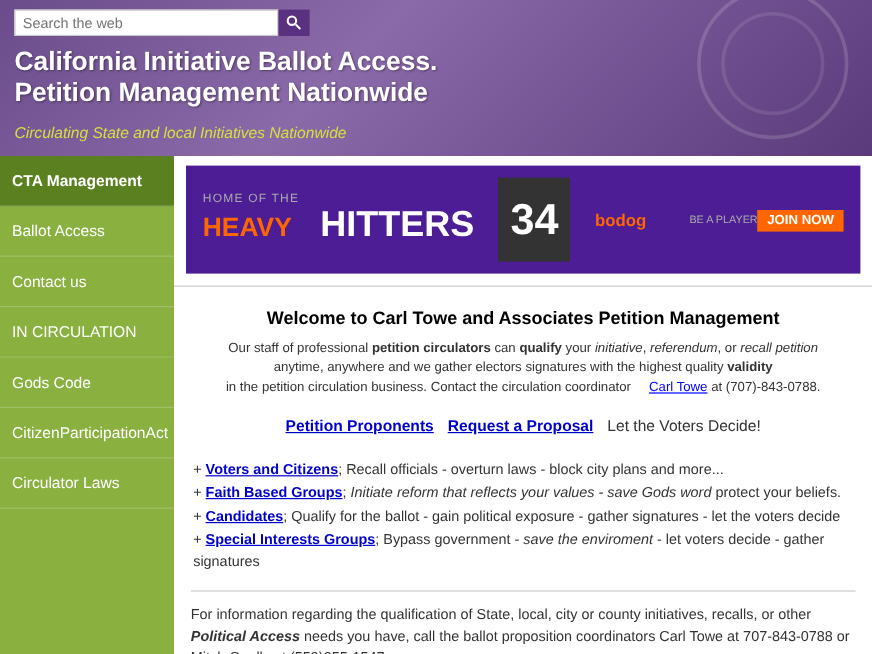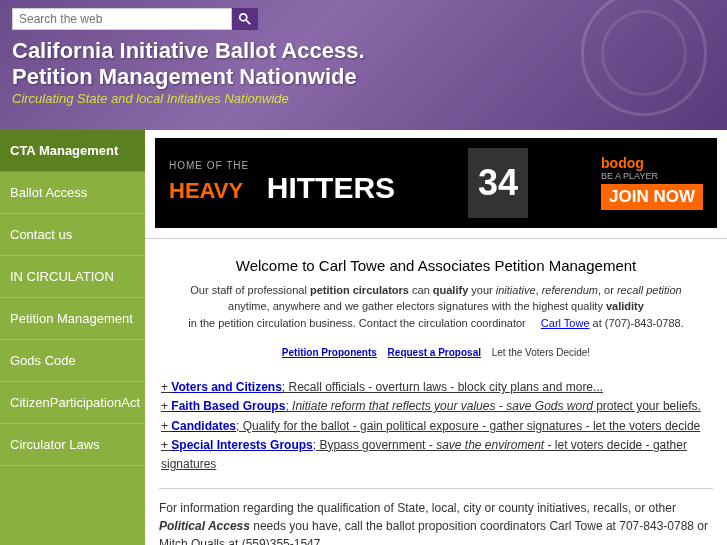--- a/index.html
+++ b/index.html
@@ -1,21 +1,21 @@
 <!DOCTYPE html>
 <html><head>
   <meta charset="utf-8">
   <style>
     * { margin: 0; padding: 0; box-sizing: border-box; }
     body { font-family: Arial, sans-serif; font-size: 13px; background: #fff; width: 727px; }
 
     
     #header {
       background: linear-gradient(135deg, #6b4c8a 0%, #8b6aaa 40%, #5a3a7a 100%);
-      padding: 8px 12px 24px 12px;
+      padding: 8px 12px 12px 12px;
       position: relative;
       overflow: hidden;
     }
     #header::after {
       content: '';
       position: absolute;
       right: 20px;
       top: -10px;
       width: 120px;
       height: 120px;
@@ -62,21 +62,21 @@
       color: #fff;
       font-size: 22px;
       font-weight: bold;
       line-height: 1.2;
       text-shadow: 1px 1px 2px rgba(0,0,0,0.4);
     }
     .site-subtitle {
       color: #d4e040;
       font-size: 13px;
       font-style: italic;
-      margin-top: 0;
+      margin-top: 12px;
     }
 
     
     #layout {
       display: flex;
       min-height: 400px;
     }
 
     
     #sidebar {
@@ -97,21 +97,21 @@
     }
 
     
     #main {
       flex: 1;
       padding: 0;
     }
 
     
     .banner {
-      background: #000000;
+      background: #4c1d95;
       padding: 10px 14px;
       display: flex;
       align-items: center;
       justify-content: space-between;
       margin: 8px 10px;
     }
     .banner-text {
       color: #fff;
     }
     .banner-home {
@@ -141,88 +141,88 @@
       display: flex;
       align-items: center;
       justify-content: center;
       color: #fff;
       font-size: 36px;
       font-weight: bold;
       position: relative;
     }
     .banner-right {
       display: flex;
-      flex-direction: column;
-      align-items: flex-start;
+      flex-direction: row;
+      align-items: center;
     }
     .bodog-text {
       color: #ff6600;
       font-size: 14px;
       font-weight: bold;
     }
     .be-player {
       color: #aaa;
       font-size: 9px;
       text-transform: uppercase;
+      padding-left: 36px;
     }
     .join-btn {
       background: #ff6600;
       color: #fff;
       padding: 3px 8px;
-      font-size: 17px;
+      font-size: 11px;
       font-weight: bold;
       margin-top: 3px;
       cursor: pointer;
       border: none;
     }
 
     
     .content {
       padding: 8px 14px;
     }
     .content-title {
       font-size: 15px;
-      font-weight: normal;
+      font-weight: bold;
       text-align: center;
       margin-bottom: 8px;
       color: #000;
     }
     .content-intro {
       text-align: center;
       font-size: 11px;
       line-height: 1.5;
       margin-bottom: 10px;
       color: #333;
     }
     .content-intro a { color: #00f; margin-left: 12px; }
 
     .links-row {
       text-align: center;
       margin: 16px 0;
-      font-size: 10px;
+      font-size: 13px;
     }
     .links-row a {
       color: #0000cc;
       font-weight: bold;
       text-decoration: underline;
       margin-right: 8px;
     }
     .links-row span { color: #333; }
 
     .bullet-list {
       list-style: none;
       padding: 4px 0;
       margin: 0;
     }
     .bullet-list li {
       font-size: 12px;
       color: #333;
       line-height: 1.6;
       padding-left: 2px;
-      text-decoration: underline;
     }
     .bullet-list li::before { content: '+ '; }
     .bullet-list a { color: #00c; text-decoration: underline; font-weight: bold; }
     .bullet-list em { font-style: italic; }
 
     hr { border: none; border-top: 1px solid #ccc; margin: 10px 0; }
 
     .info-para {
       font-size: 12px;
       line-height: 1.5;
@@ -251,21 +251,20 @@
   <div class="site-subtitle">Circulating State and local Initiatives Nationwide</div>
 </div>
 
 <div id="layout">
 
   <div id="sidebar">
     <div class="sidebar-item">CTA Management</div>
     <div class="sidebar-item">Ballot Access</div>
     <div class="sidebar-item">Contact us</div>
     <div class="sidebar-item">IN CIRCULATION</div>
-    <div class="sidebar-item">Petition Management</div>
     <div class="sidebar-item">Gods Code</div>
     <div class="sidebar-item">CitizenParticipationAct</div>
     <div class="sidebar-item">Circulator Laws</div>
   </div>
 
   <div id="main">
 
     <div class="banner">
       <div class="banner-text">
         <div class="banner-home">HOME OF THE</div>

